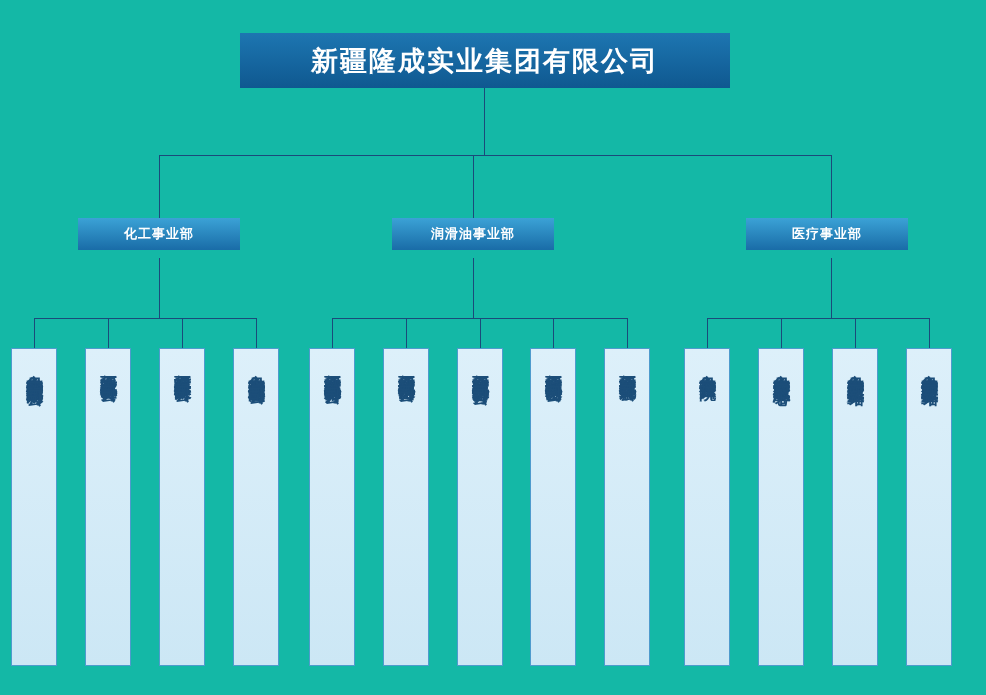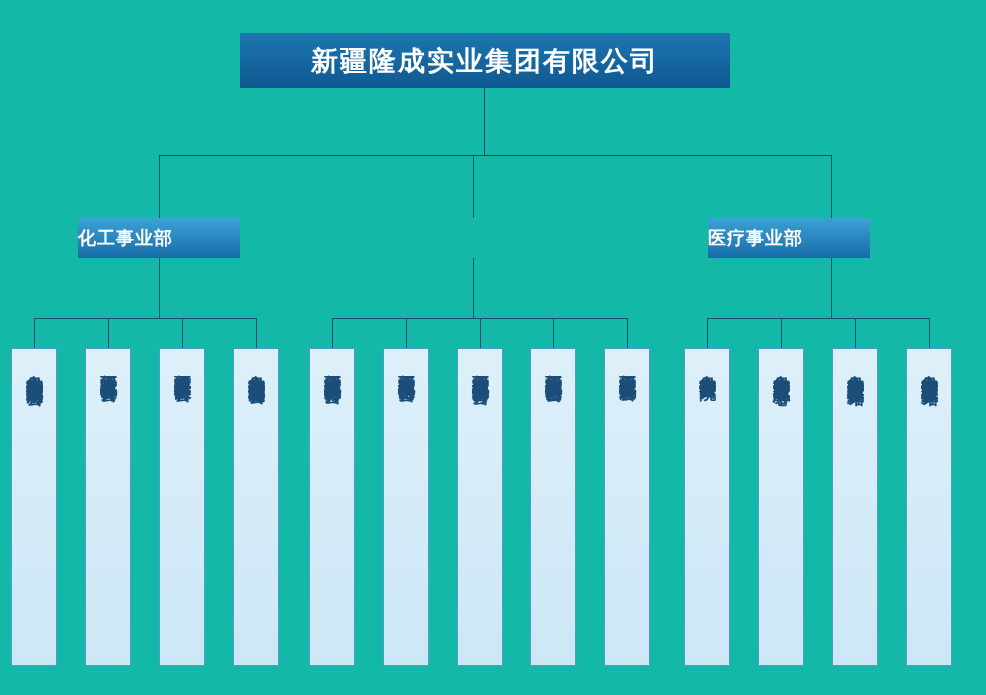--- a/index.html
+++ b/index.html
@@ -31,33 +31,33 @@
     align-items: center;
     justify-content: center;
     font-size: 27px;
     font-weight: bold;
     letter-spacing: 2px;
   }
   .dept-box {
     position: absolute;
     top: 218px;
     width: 162px;
-    height: 40px;
+    height: 32px;
     background: linear-gradient(to bottom, #3ba2d6, #196ca7);
     color: #ffffff;
     display: flex;
     align-items: center;
-    justify-content: flex-start;
-    font-size: 18px;
+    justify-content: center;
+    font-size: 13px;
     font-weight: bold;
     letter-spacing: 1px;
   }
   .dept-chem { left: 78px; }
   .dept-lube { left: 392px; }
-  .dept-med  { left: 708px; }
+  .dept-med  { left: 746px; }
   .child-box {
     position: absolute;
     top: 348px;
     width: 46px;
     height: 318px;
     background: linear-gradient(to bottom, #ddf0fa, #cce7f5);
     border: 1px solid #4e9bcd;
     box-sizing: border-box;
     display: flex;
     justify-content: center;
@@ -83,20 +83,23 @@
   </div>
 
   <div class="line" style="left:484px; top:88px; width:1px; height:67px;"></div>
   <div class="line" style="left:159px; top:155px; width:673px; height:1px;"></div>
   <div class="line" style="left:159px; top:155px; width:1px; height:63px;"></div>
   <div class="line" style="left:473px; top:155px; width:1px; height:63px;"></div>
   <div class="line" style="left:831px; top:155px; width:1px; height:63px;"></div>
 
   <div class="dept-box dept-chem">
     <span>化工事业部</span>
+  </div>
+  <div class="dept-box dept-lube">
+    <span>润滑油事业部</span>
   </div>
   <div class="dept-box dept-med">
     <span>医疗事业部</span>
   </div>
 
   <div class="line" style="left:159px; top:258px; width:1px; height:60px;"></div>
   <div class="line" style="left:34px; top:318px; width:223px; height:1px;"></div>
   <div class="line" style="left:34px;  top:318px; width:1px; height:30px;"></div>
   <div class="line" style="left:108px; top:318px; width:1px; height:30px;"></div>
   <div class="line" style="left:182px; top:318px; width:1px; height:30px;"></div>

